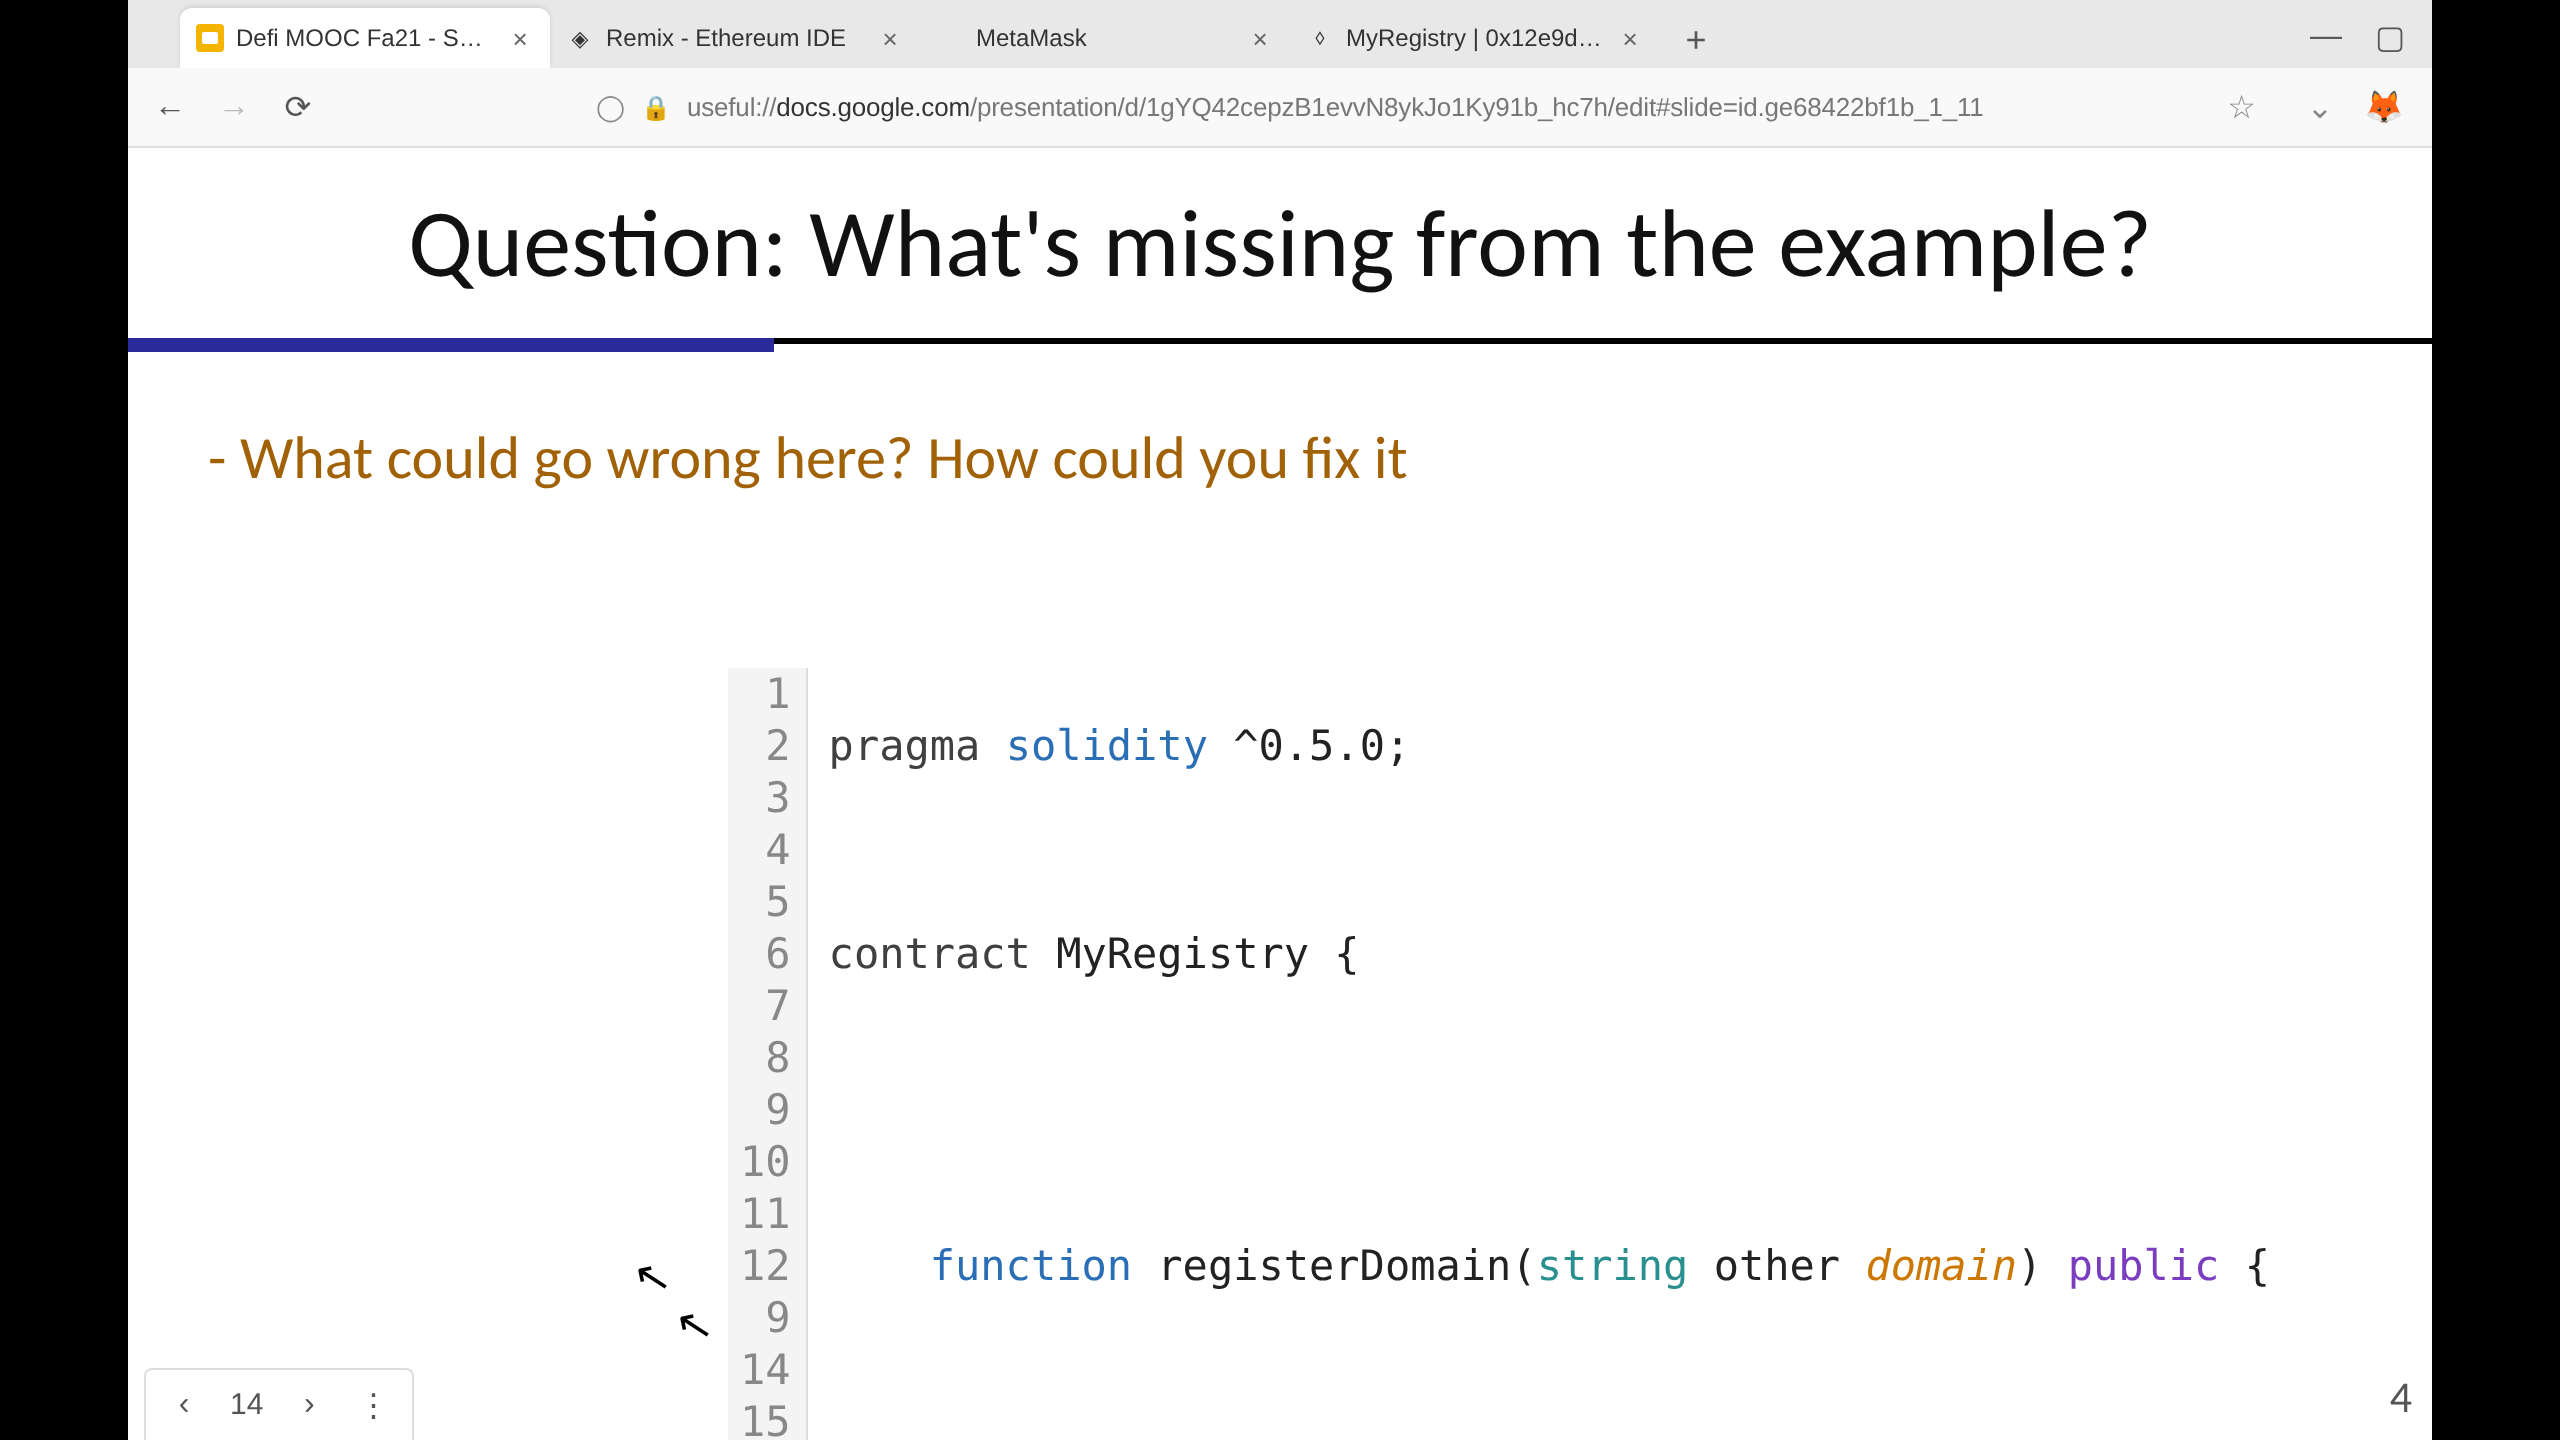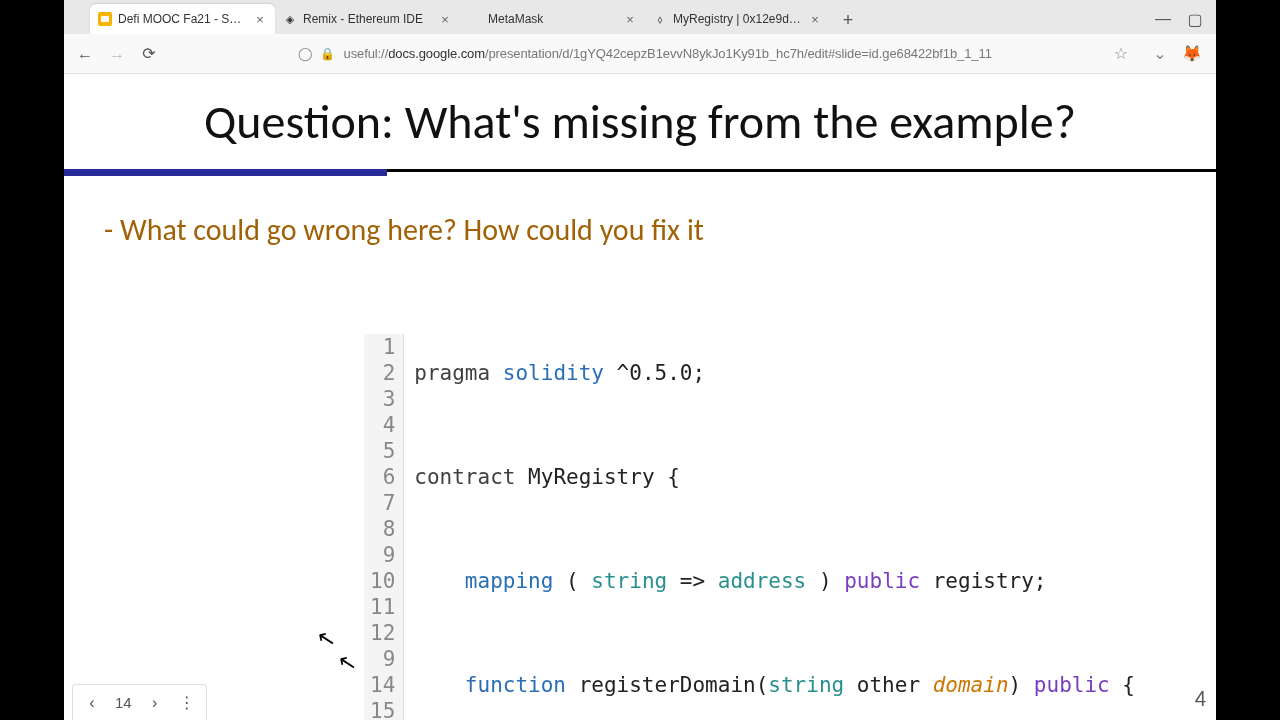--- a/index.html
+++ b/index.html
@@ -254,21 +254,20 @@
 <div class="ln">12</div>
 <div class="ln">9</div>
 <div class="ln">14</div>
 <div class="ln">15</div>
         </div>
         <div class="code">
 <div><span class="kw-pink">pragma</span> <span class="kw-blue">solidity</span><span> ^0.5.0;</span></div>
 <div>&nbsp;</div>
 <div><span class="kw-pink">contract</span><span> MyRegistry {</span></div>
 <div>&nbsp;</div>
-<div><span class="kw-blue">    mapping</span><span> ( </span><span class="kw-teal">string</span><span> =&gt; </span><span class="kw-teal">address</span><span> ) </span><span class="kw-purple">public</span><span> registry;</span></div>
 <div>&nbsp;</div>
 <div><span class="kw-blue">    function</span><span> registerDomain(</span><span class="kw-teal">string</span><span> other </span><span class="kw-orange">domain</span><span>) </span><span class="kw-purple">public</span><span> {</span></div>
 
 
 
 
 
 
 
 

